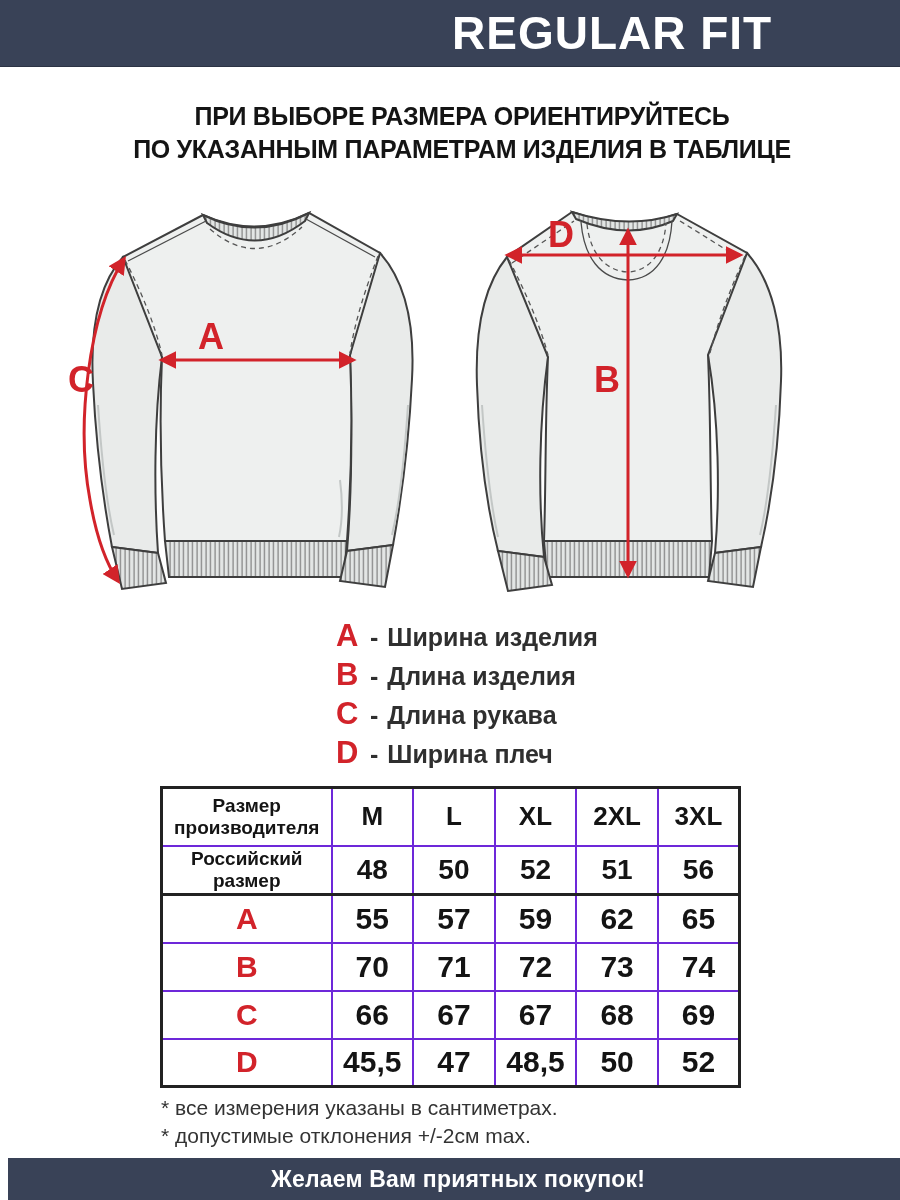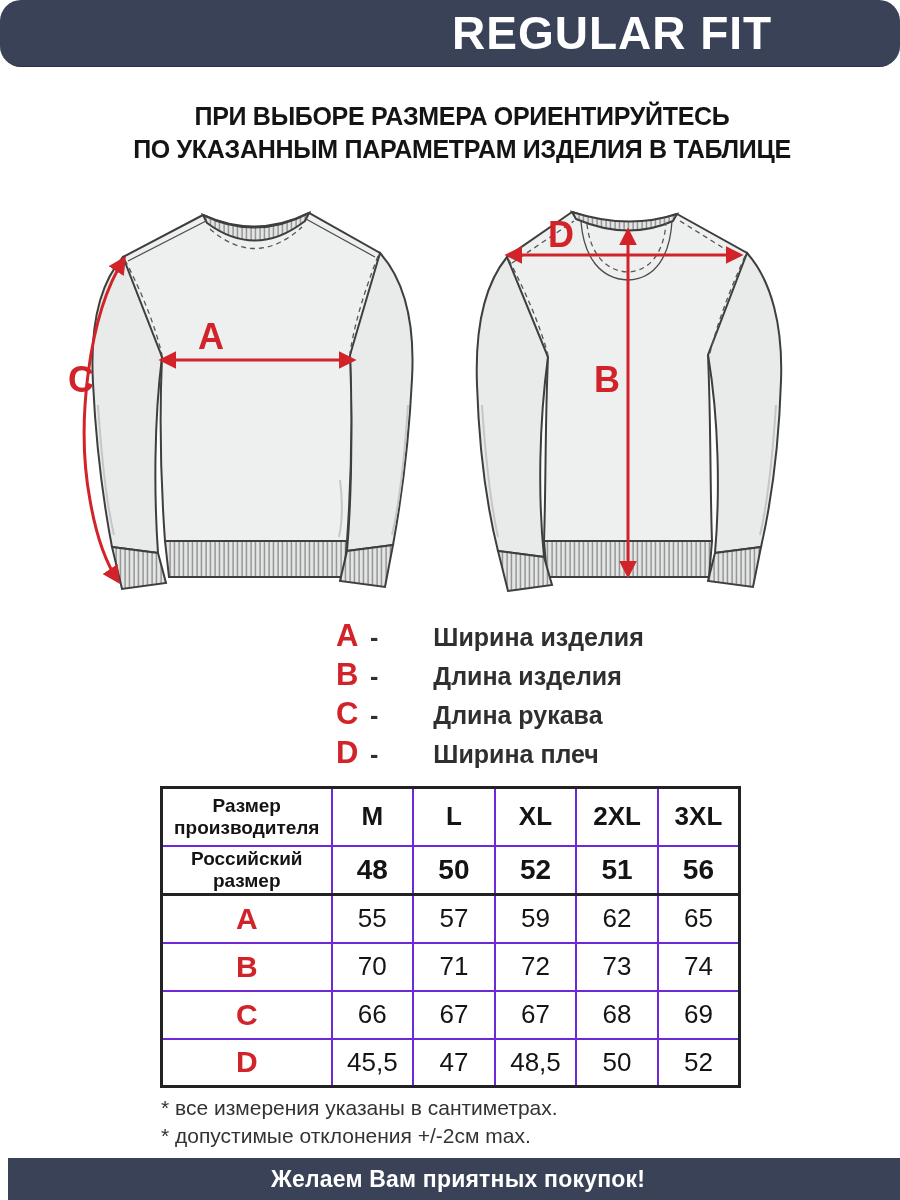--- a/index.html
+++ b/index.html
@@ -1,52 +1,52 @@
 <!DOCTYPE html>
 <html><head>
 <meta charset="utf-8">
 <style>
   html,body{margin:0;padding:0;background:#888;}
   .page{position:relative;width:900px;height:1200px;background:#ffffff;overflow:hidden;
         font-family:"Liberation Sans","DejaVu Sans",sans-serif;}
 
   
   .banner{position:absolute;left:0;top:0;width:900px;height:66px;background:#394257;
-          border-bottom:1px solid #2c3344;border-radius:21px;}
+          border-bottom:1px solid #2c3344;}
   .banner .title{position:absolute;left:452px;top:0;height:66px;display:flex;align-items:center;
           color:#ffffff;font-size:46px;font-weight:bold;letter-spacing:1px;white-space:nowrap;}
 
   
   .intro{position:absolute;left:0;top:100px;width:900px;text-align:center;color:#141414;
          font-size:25px;font-weight:bold;line-height:33px;letter-spacing:-0.3px;padding-left:12px;}
 
   
   .garment{position:absolute;}
   .garment text{font-family:"Liberation Sans","DejaVu Sans",sans-serif;font-weight:bold;}
 
   
   .legend{position:absolute;left:336px;top:618px;}
   .legend-row{display:flex;align-items:baseline;height:39px;}
   .legend-key{width:34px;color:#d2232a;font-size:31px;font-weight:bold;}
   .legend-dash{font-size:25px;font-weight:bold;color:#2f2f2f;margin-right:9px;}
-  .legend-desc{font-size:25px;font-weight:bold;color:#2f2f2f;margin-left:46px;}
+  .legend-desc{font-size:25px;font-weight:bold;color:#2f2f2f;}
 
   
   .size-table{position:absolute;left:160px;top:786px;width:578px;border-collapse:collapse;
               table-layout:fixed;border:3px solid #222;}
   .size-table td{border:2px solid #6d28d9;text-align:center;vertical-align:middle;padding:0;color:#141414;}
   .size-table tr.r1{height:58px;}
   .size-table tr.r2{height:49px;}
   .size-table tr.rm{height:48px;}
   .size-table tr.r2 td{border-bottom:3px solid #222;margin-top:6px;}
   td.cell-col0{font-size:19px;font-weight:bold;line-height:22px;}
   td.cell-size{font-size:26px;font-weight:bold;}
   td.cell-ru{font-size:28px;font-weight:bold;}
   td.cell-key{font-size:30px;font-weight:bold;color:#d2232a;}
-  td.cell-val{font-size:26px;font-weight:normal;border-radius:22px;}
+  td.cell-val{font-size:30px;font-weight:bold;border-radius:22px;}
 
   
   .footnotes{position:absolute;left:161px;top:1094px;font-size:21px;
              color:#333;line-height:28px;}
 
   
   .footer{position:absolute;left:8px;top:1158px;width:900px;height:42px;background:#394257;
           display:flex;align-items:center;justify-content:center;}
   .footer .txt{color:#ffffff;font-size:23px;font-weight:bold;letter-spacing:0.2px;}
 </style>

